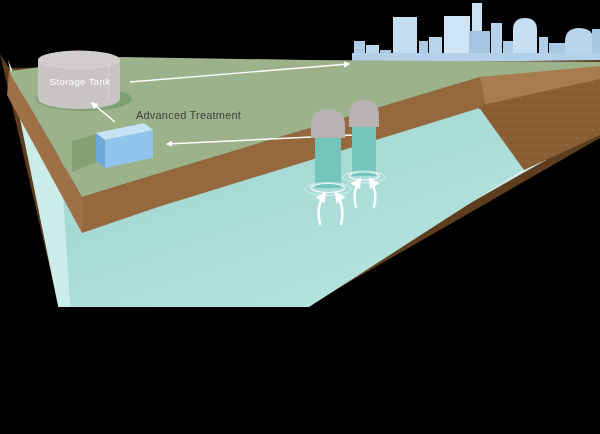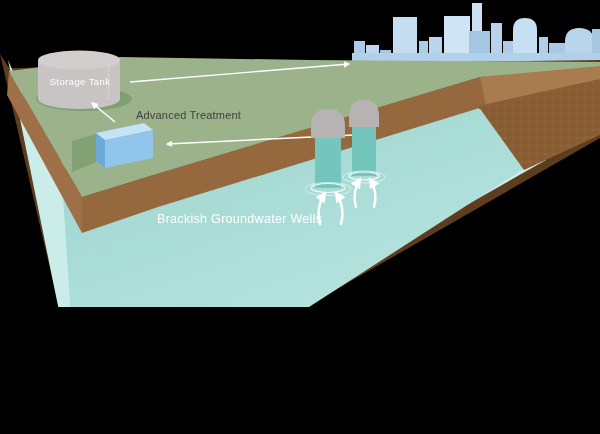--- a/index.html
+++ b/index.html
@@ -99,14 +99,13 @@
     <polygon points="96,161 105,168 105,140 96,133" fill="#6CA8D8"></polygon>
     <polygon points="105,168 153,158 153,130 105,140" fill="#92C5EC"></polygon>
     <polygon points="105,140 153,130 144,123 96,133" fill="#C4E3F7"></polygon>
   </g>
 
   <path d="M115,122 L92,103" stroke="#FFFFFF" stroke-width="1.6" fill="none" marker-end="url(#ah)"></path>
 </svg>
 
 <div class="lbl lbl-tank">Storage Tank</div>
 <div class="lbl lbl-treat">Advanced Treatment</div>
-<div class="lbl lbl-wells">Brackish Groundwater Wells</div>
 </div>
 
 </body></html>

